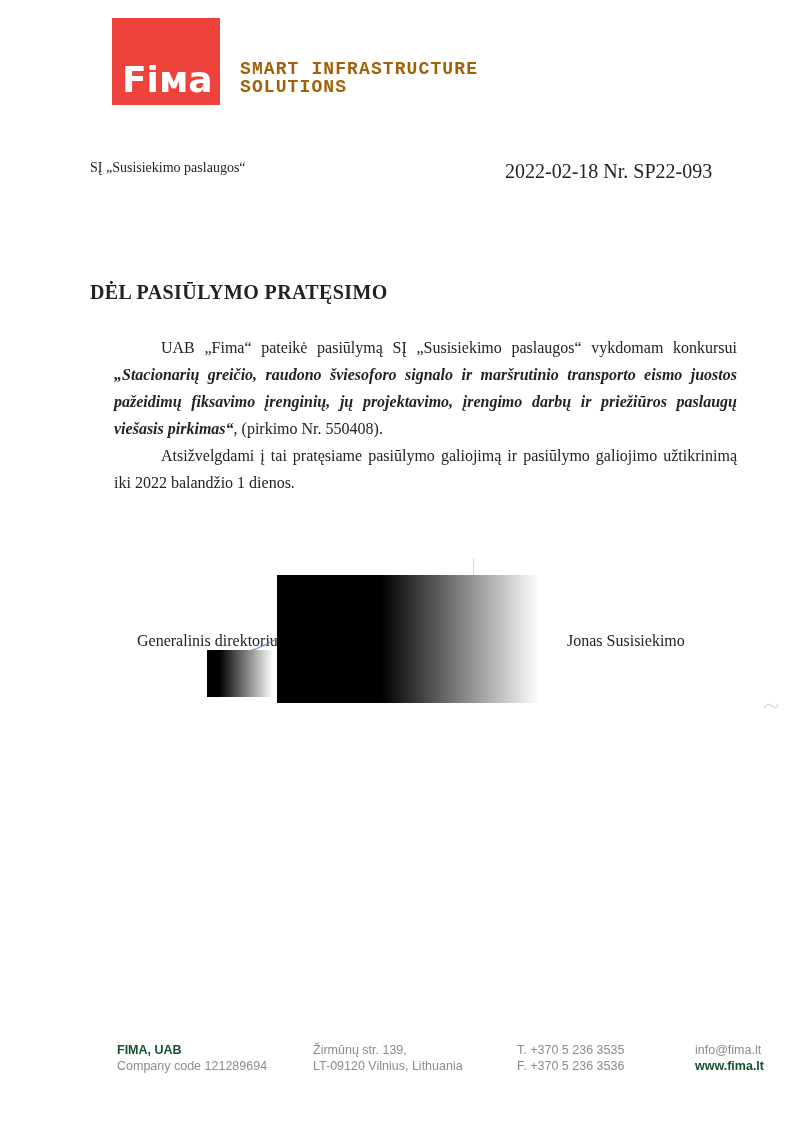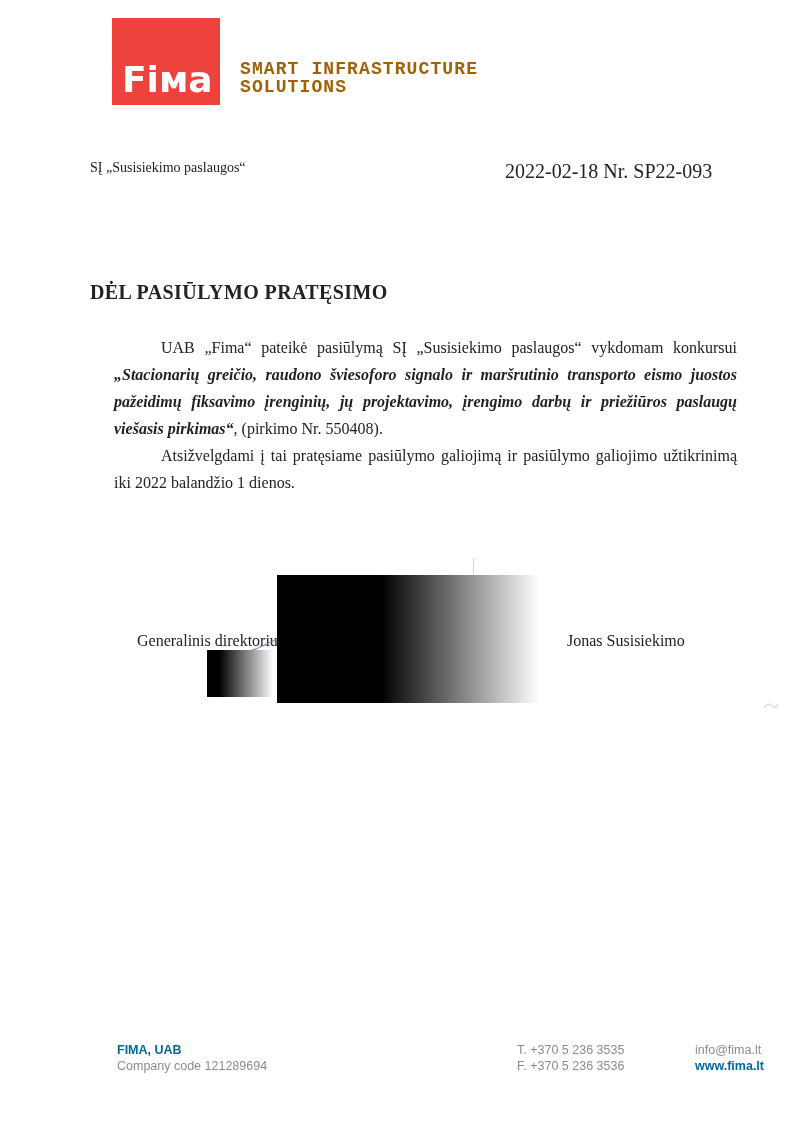--- a/index.html
+++ b/index.html
@@ -72,21 +72,21 @@
   .pen-stroke { left:246px; top:628px; z-index:3; }
   .margin-mark { left:762px; top:700px; z-index:1; }
 
   
   .footer-col {
     top:1043px;
     font-family:"Liberation Sans", sans-serif;
     font-size:12.5px; line-height:15.5px;
     color:#8a8c8f; white-space:nowrap;
   }
-  .footer-col .accent { color:#0369a1; font-weight:bold; }
+  .footer-col .accent { color:#14532d; font-weight:bold; }
   .fcol-1 { left:117px; }
   .fcol-2 { left:313px; }
   .fcol-3 { left:517px; }
   .fcol-4 { left:695px; }
 </style>
 </head>
 <body>
 
 <div class="page">
 
@@ -120,20 +120,24 @@
   <div class="abs scan-line-vertical"></div>
 
   <svg class="abs margin-mark" width="18" height="14" viewBox="0 0 18 14">
     <path d="M2,8 q4,-6 8,-2 t6,-2" stroke="#dcdddf" stroke-width="1.6" fill="none"></path>
   </svg>
 
   <div class="abs footer-col fcol-1">
     <div class="accent">FIMA, UAB</div>
     <div>Company code 121289694</div>
   </div>
+  <div class="abs footer-col fcol-2">
+    <div>Žirmūnų str. 139,</div>
+    <div>LT-09120 Vilnius, Lithuania</div>
+  </div>
   <div class="abs footer-col fcol-3">
     <div>T. +370 5 236 3535</div>
     <div>F. +370 5 236 3536</div>
   </div>
   <div class="abs footer-col fcol-4">
     <div>info@fima.lt</div>
     <div class="accent">www.fima.lt</div>
   </div>
 
 </div>

